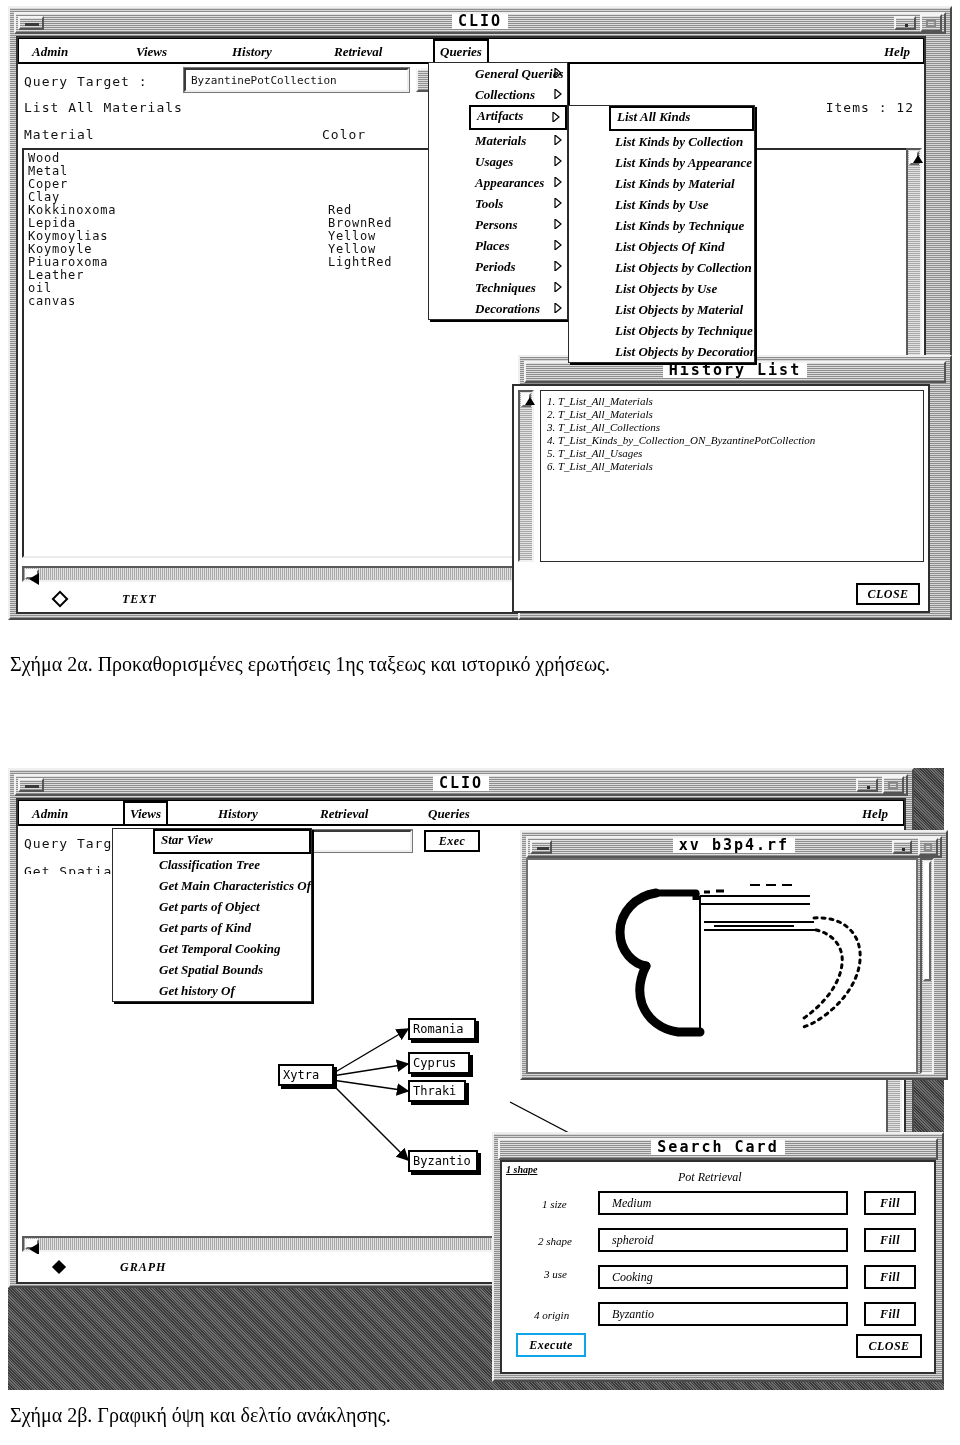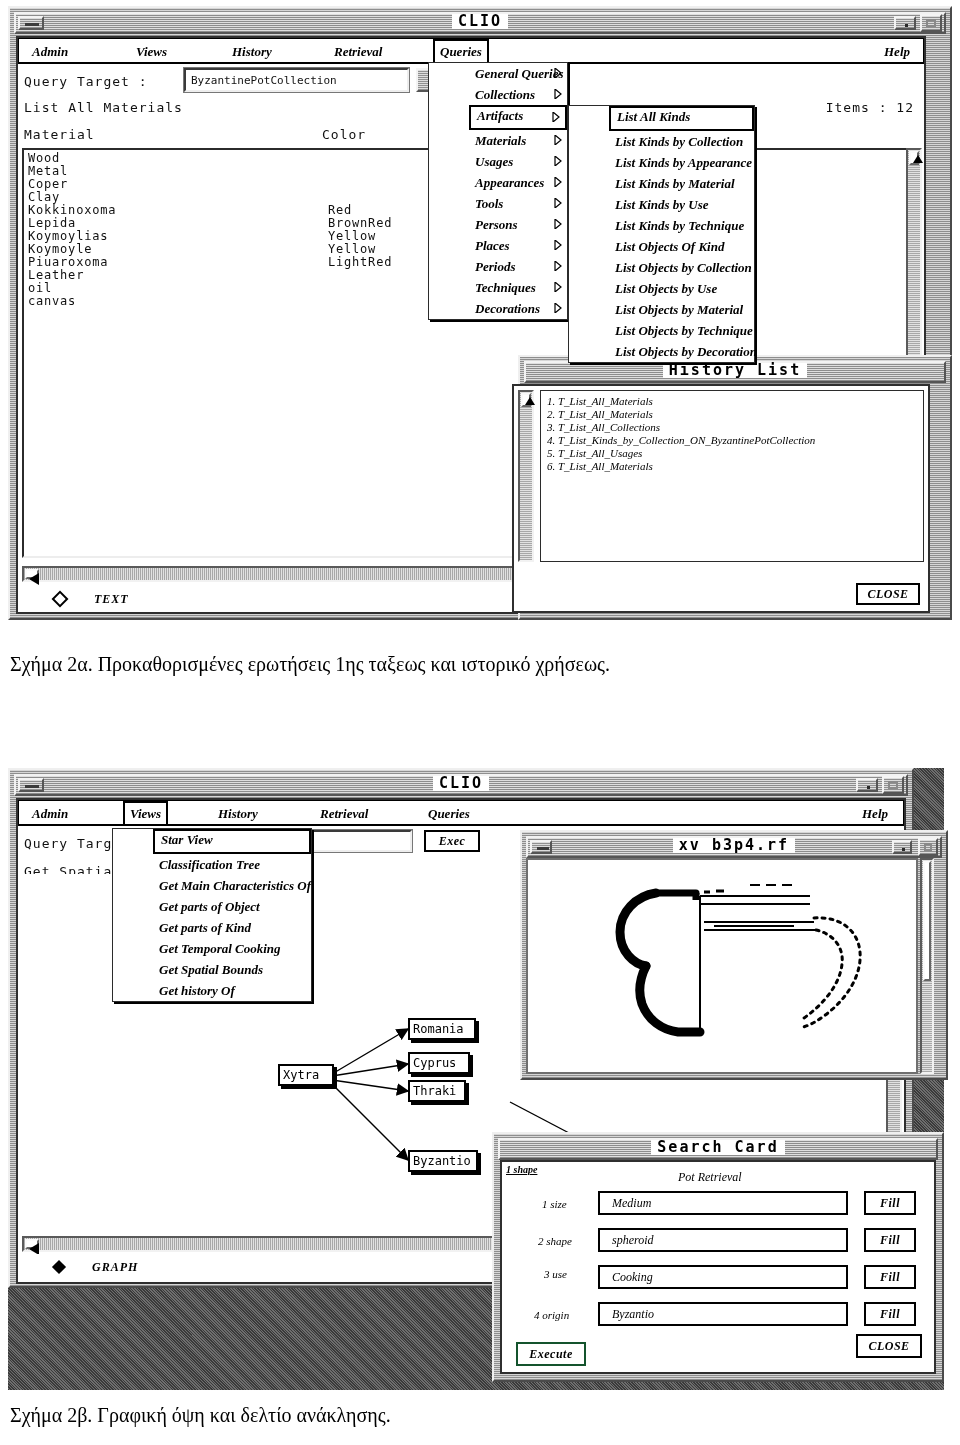--- a/index.html
+++ b/index.html
@@ -136,21 +136,21 @@
     border:2px solid #000;
     display:flex;align-items:center;justify-content:center;
     font-style:italic;font-weight:bold;font-size:12px;color:#000;
     letter-spacing:.5px;
   }
 
   
   .statusbar{
     position:absolute;background:#fff;box-sizing:border-box;
     border-left:1px solid #000;border-right:1px solid #000;border-bottom:1px solid #000;
-    display:flex;align-items:center;
+    display:flex;align-items:center;gap:28px;
   }
   .diamond{
     width:10px;height:10px;background:#000;transform:rotate(45deg);
     margin-left:32px;
   }
   .diamond.hollow{background:#fff;border:2px solid #000;width:8px;height:8px;}
   .statuslabel{margin-left:28px;font-style:italic;font-weight:bold;font-size:12px;letter-spacing:1px;}
 
   
   .gnode{
@@ -501,18 +501,18 @@
     <div class="pbtn" style="left:362px;top:66px;width:52px;height:24px;">Fill</div>
 
     <div class="sc-label" style="left:42px;top:106px;">3 use</div>
     <div class="sc-field" style="left:96px;top:103px;width:250px;height:24px;">Cooking</div>
     <div class="pbtn" style="left:362px;top:103px;width:52px;height:24px;">Fill</div>
 
     <div class="sc-label" style="left:32px;top:147px;">4 origin</div>
     <div class="sc-field" style="left:96px;top:140px;width:250px;height:24px;">Byzantio</div>
     <div class="pbtn" style="left:362px;top:140px;width:52px;height:24px;">Fill</div>
 
-    <div class="pbtn" style="left:14px;top:180px;width:70px;height:24px;border:2px solid #14532d;">Execute</div>
+    <div class="pbtn" style="left:14px;top:171px;width:70px;height:24px;border:2px solid #0ea5e9;">Execute</div>
     <div class="pbtn" style="left:354px;top:172px;width:66px;height:24px;border:2px solid #000;">CLOSE</div>
   </div>
 
   <div class="caption" style="left:10px;top:636px;width:880px;">Σχήμα 2β. Γραφική όψη και δελτίο ανάκλησης.</div>
 </div>
 
 </body></html>

